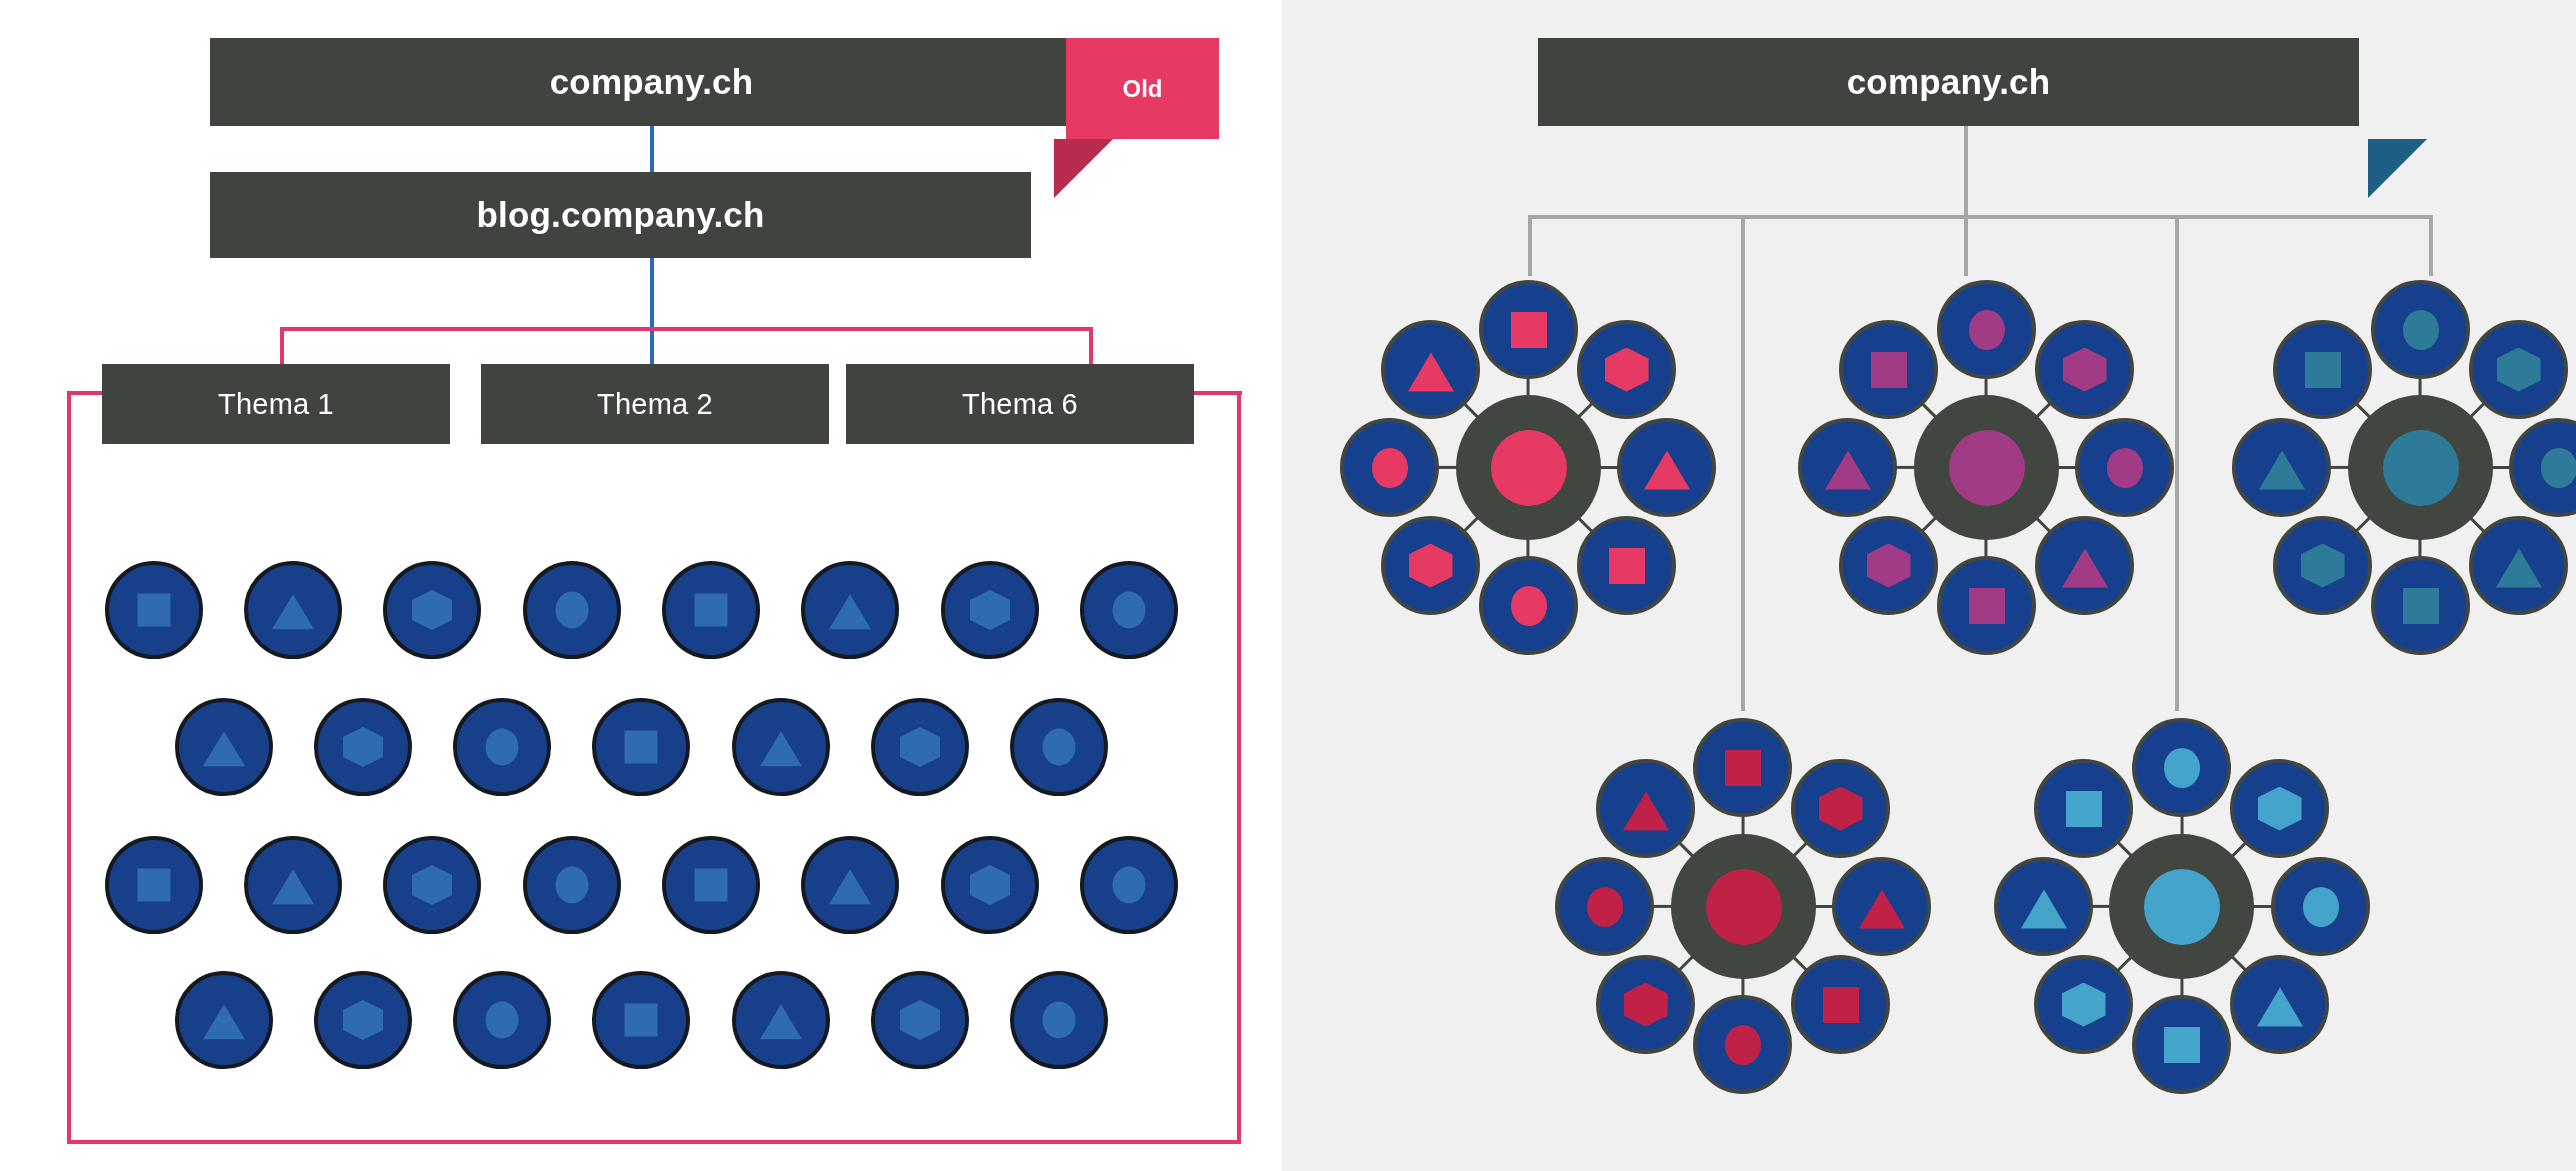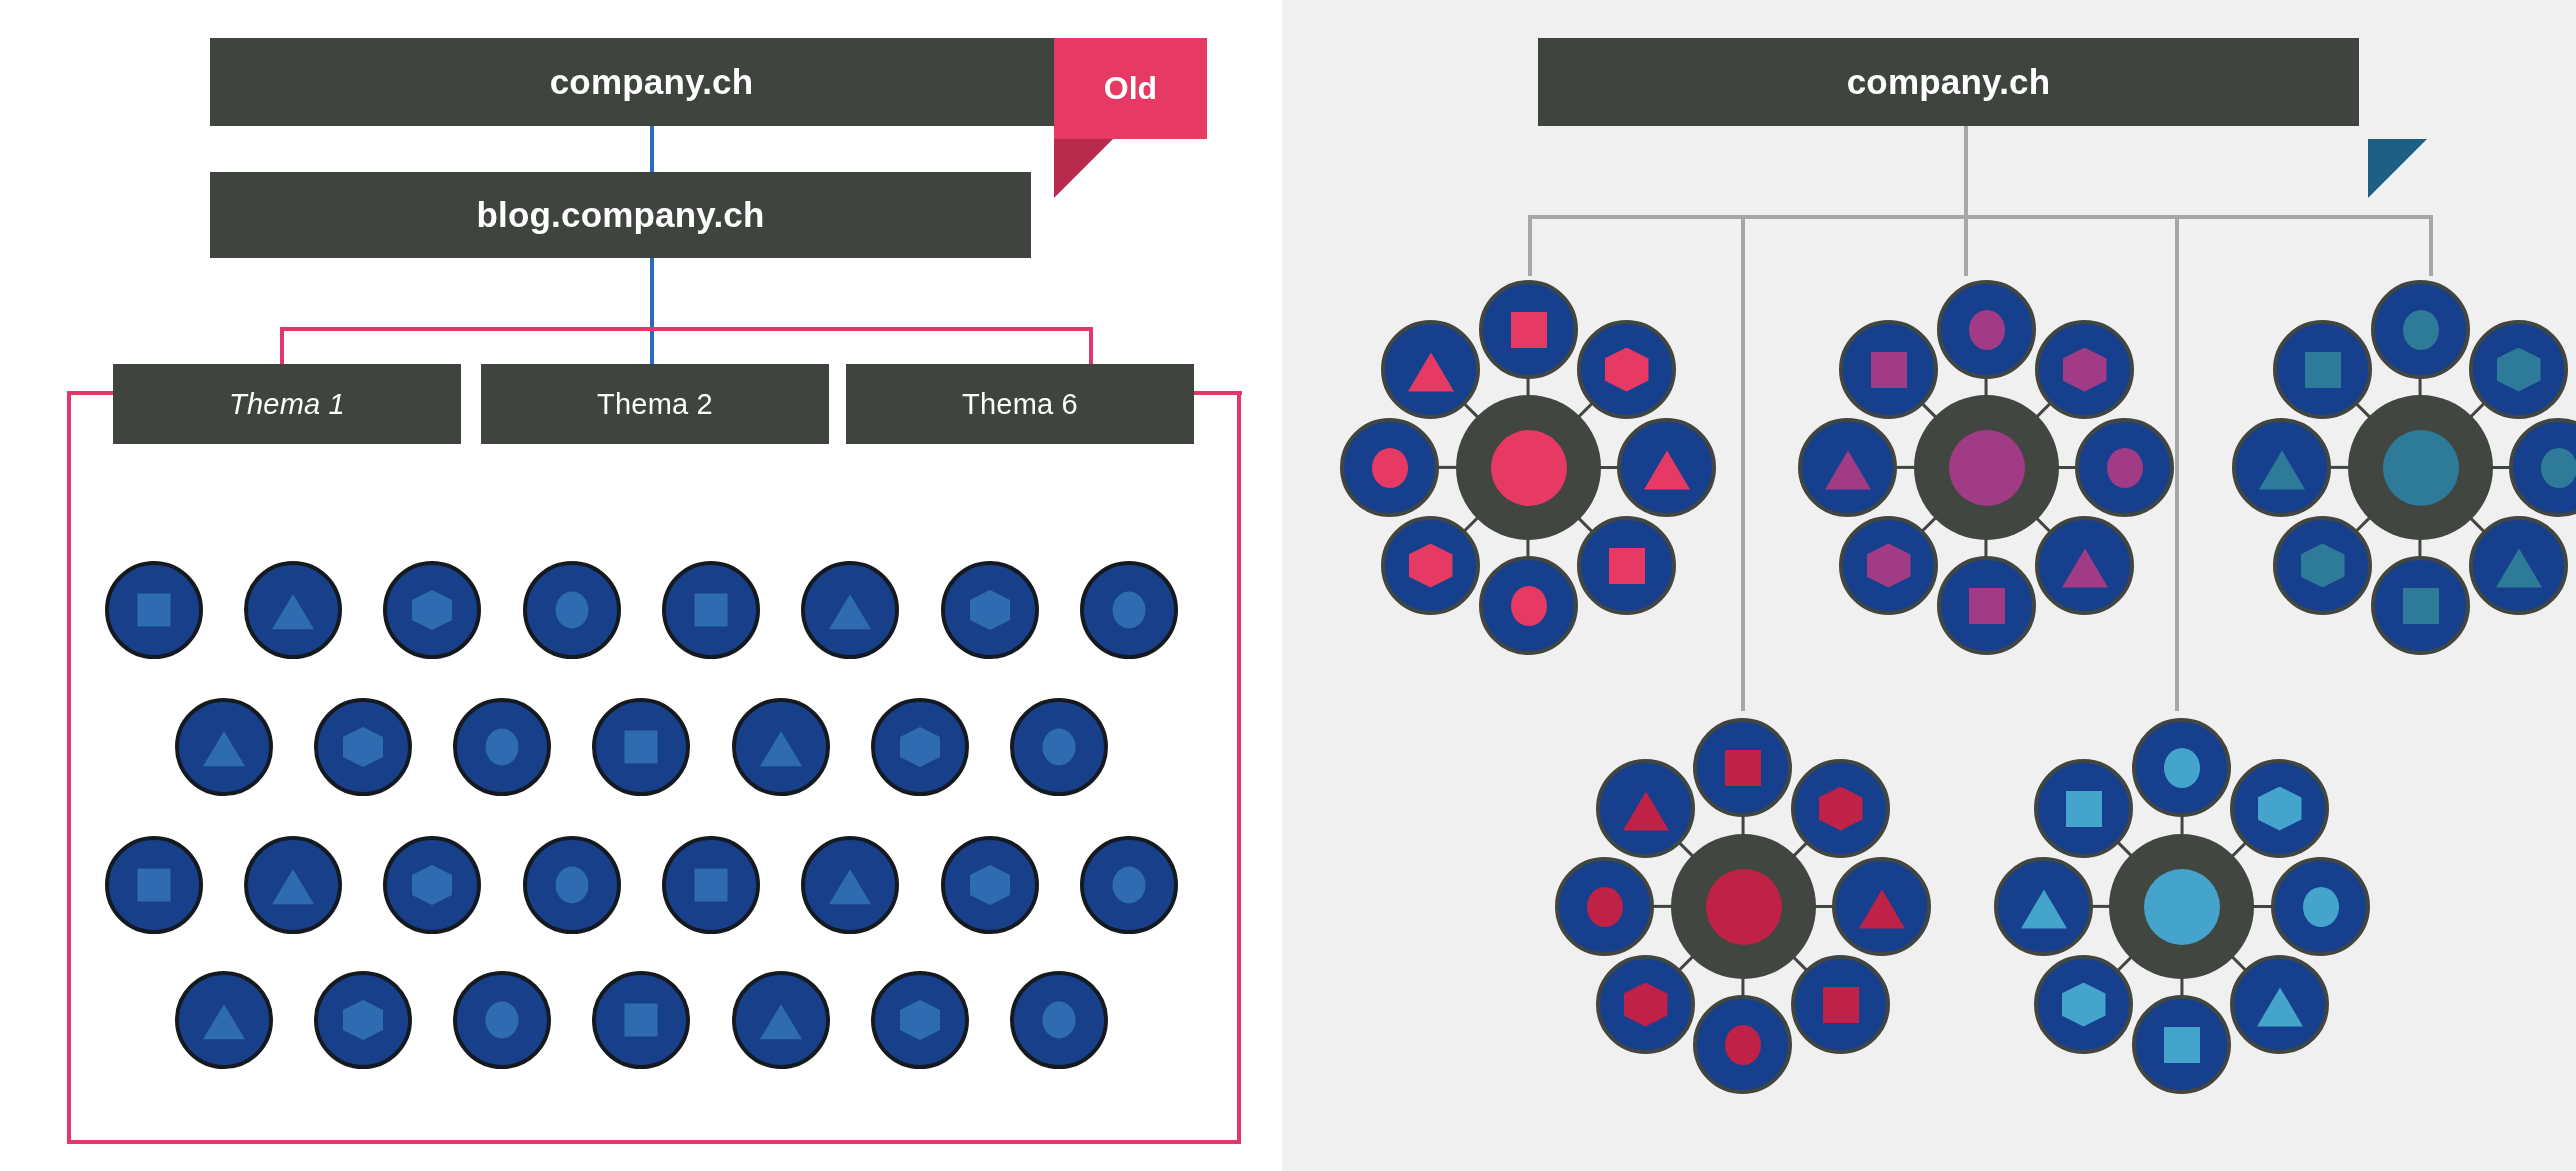--- a/index.html
+++ b/index.html
@@ -25,23 +25,23 @@
     display:flex;align-items:center;justify-content:center;
     box-sizing:border-box;
     letter-spacing:0.2px;
   }
   .nodebox.big{font-size:35px;font-weight:bold;}
   .nodebox.small{font-size:29px;font-weight:normal;}
 
   
   .ribbon{position:absolute;}
   .ribbon .flag{
-    position:absolute;left:0;top:0;
+    position:absolute;left:12px;top:0;
     display:flex;align-items:center;justify-content:center;
-    color:#fff;font-size:32px;font-weight:bold;
+    color:#fff;font-size:24px;font-weight:bold;
   }
   .ribbon .fold{position:absolute;width:0;height:0;}
 
   
   .ln{position:absolute;}
 
   
   .gcircle{
     position:absolute;
     border-radius:50%;
@@ -82,21 +82,21 @@
       <div class="ln" style="left: 240px; top: 327px; width: 813px; height: 3.8px; background: rgb(226, 55, 106);"></div>
       <div class="ln" style="left: 240px; top: 327px; width: 3.8px; height: 46px; background: rgb(226, 55, 106);"></div>
       <div class="ln" style="left: 1049px; top: 327px; width: 3.8px; height: 46px; background: rgb(226, 55, 106);"></div>
       <div class="ln" style="left: 27px; top: 391px; width: 3.8px; height: 749px; background: rgb(226, 55, 106);"></div>
       <div class="ln" style="left: 1197px; top: 391px; width: 3.8px; height: 749px; background: rgb(226, 55, 106);"></div>
       <div class="ln" style="left: 27px; top: 1140px; width: 1174px; height: 3.8px; background: rgb(226, 55, 106);"></div>
       <div class="ln" style="left: 27px; top: 391px; width: 50px; height: 3.8px; background: rgb(226, 55, 106);"></div>
       <div class="ln" style="left: 1150px; top: 391px; width: 52px; height: 3.8px; background: rgb(226, 55, 106);"></div>
       <div class="nodebox big" style="left: 170px; top: 38px; width: 883px; height: 88px;">company.ch</div>
       <div class="nodebox big" style="left: 170px; top: 172px; width: 821px; height: 86px;">blog.company.ch</div>
-      <div class="nodebox small" style="left: 73px; top: 364px; width: 348px; height: 80px; font-style: italic;">Thema 1</div>
+      <div class="nodebox small" style="left: 62px; top: 364px; width: 348px; height: 80px;">Thema 1</div>
       <div class="nodebox small" style="left: 441px; top: 364px; width: 348px; height: 80px;">Thema 2</div>
       <div class="nodebox small" style="left: 806px; top: 364px; width: 348px; height: 80px;">Thema 6</div>
       <div class="gcircle" style="left: 65px; top: 561px; width: 98px; height: 98px; background: rgb(24, 64, 138); border-color: rgb(21, 26, 33);">
         <div class="gshape " style="position: absolute; left: 50%; top: 50%; transform: translate(-50%, -50%); width: 33px; height: 33px; background: rgb(47, 107, 176);"></div>
       </div>
       <div class="gcircle" style="left: 204px; top: 561px; width: 98px; height: 98px; background: rgb(24, 64, 138); border-color: rgb(21, 26, 33);">
         <div class="gshape " style="position: absolute; left: 50%; top: 50%; transform: translate(-50%, -45%); width: 0px; height: 0px; background: transparent; border-left: 21px solid transparent; border-right: 21px solid transparent; border-bottom: 35px solid rgb(47, 107, 176);"></div>
       </div>
       <div class="gcircle" style="left: 343px; top: 561px; width: 98px; height: 98px; background: rgb(24, 64, 138); border-color: rgb(21, 26, 33);">
         <div class="gshape " style="position: absolute; left: 50%; top: 50%; transform: translate(-50%, -50%); width: 40px; height: 40px; background: rgb(47, 107, 176); clip-path: polygon(50% 0%, 100% 25%, 100% 75%, 50% 100%, 0% 75%, 0% 25%);"></div>

